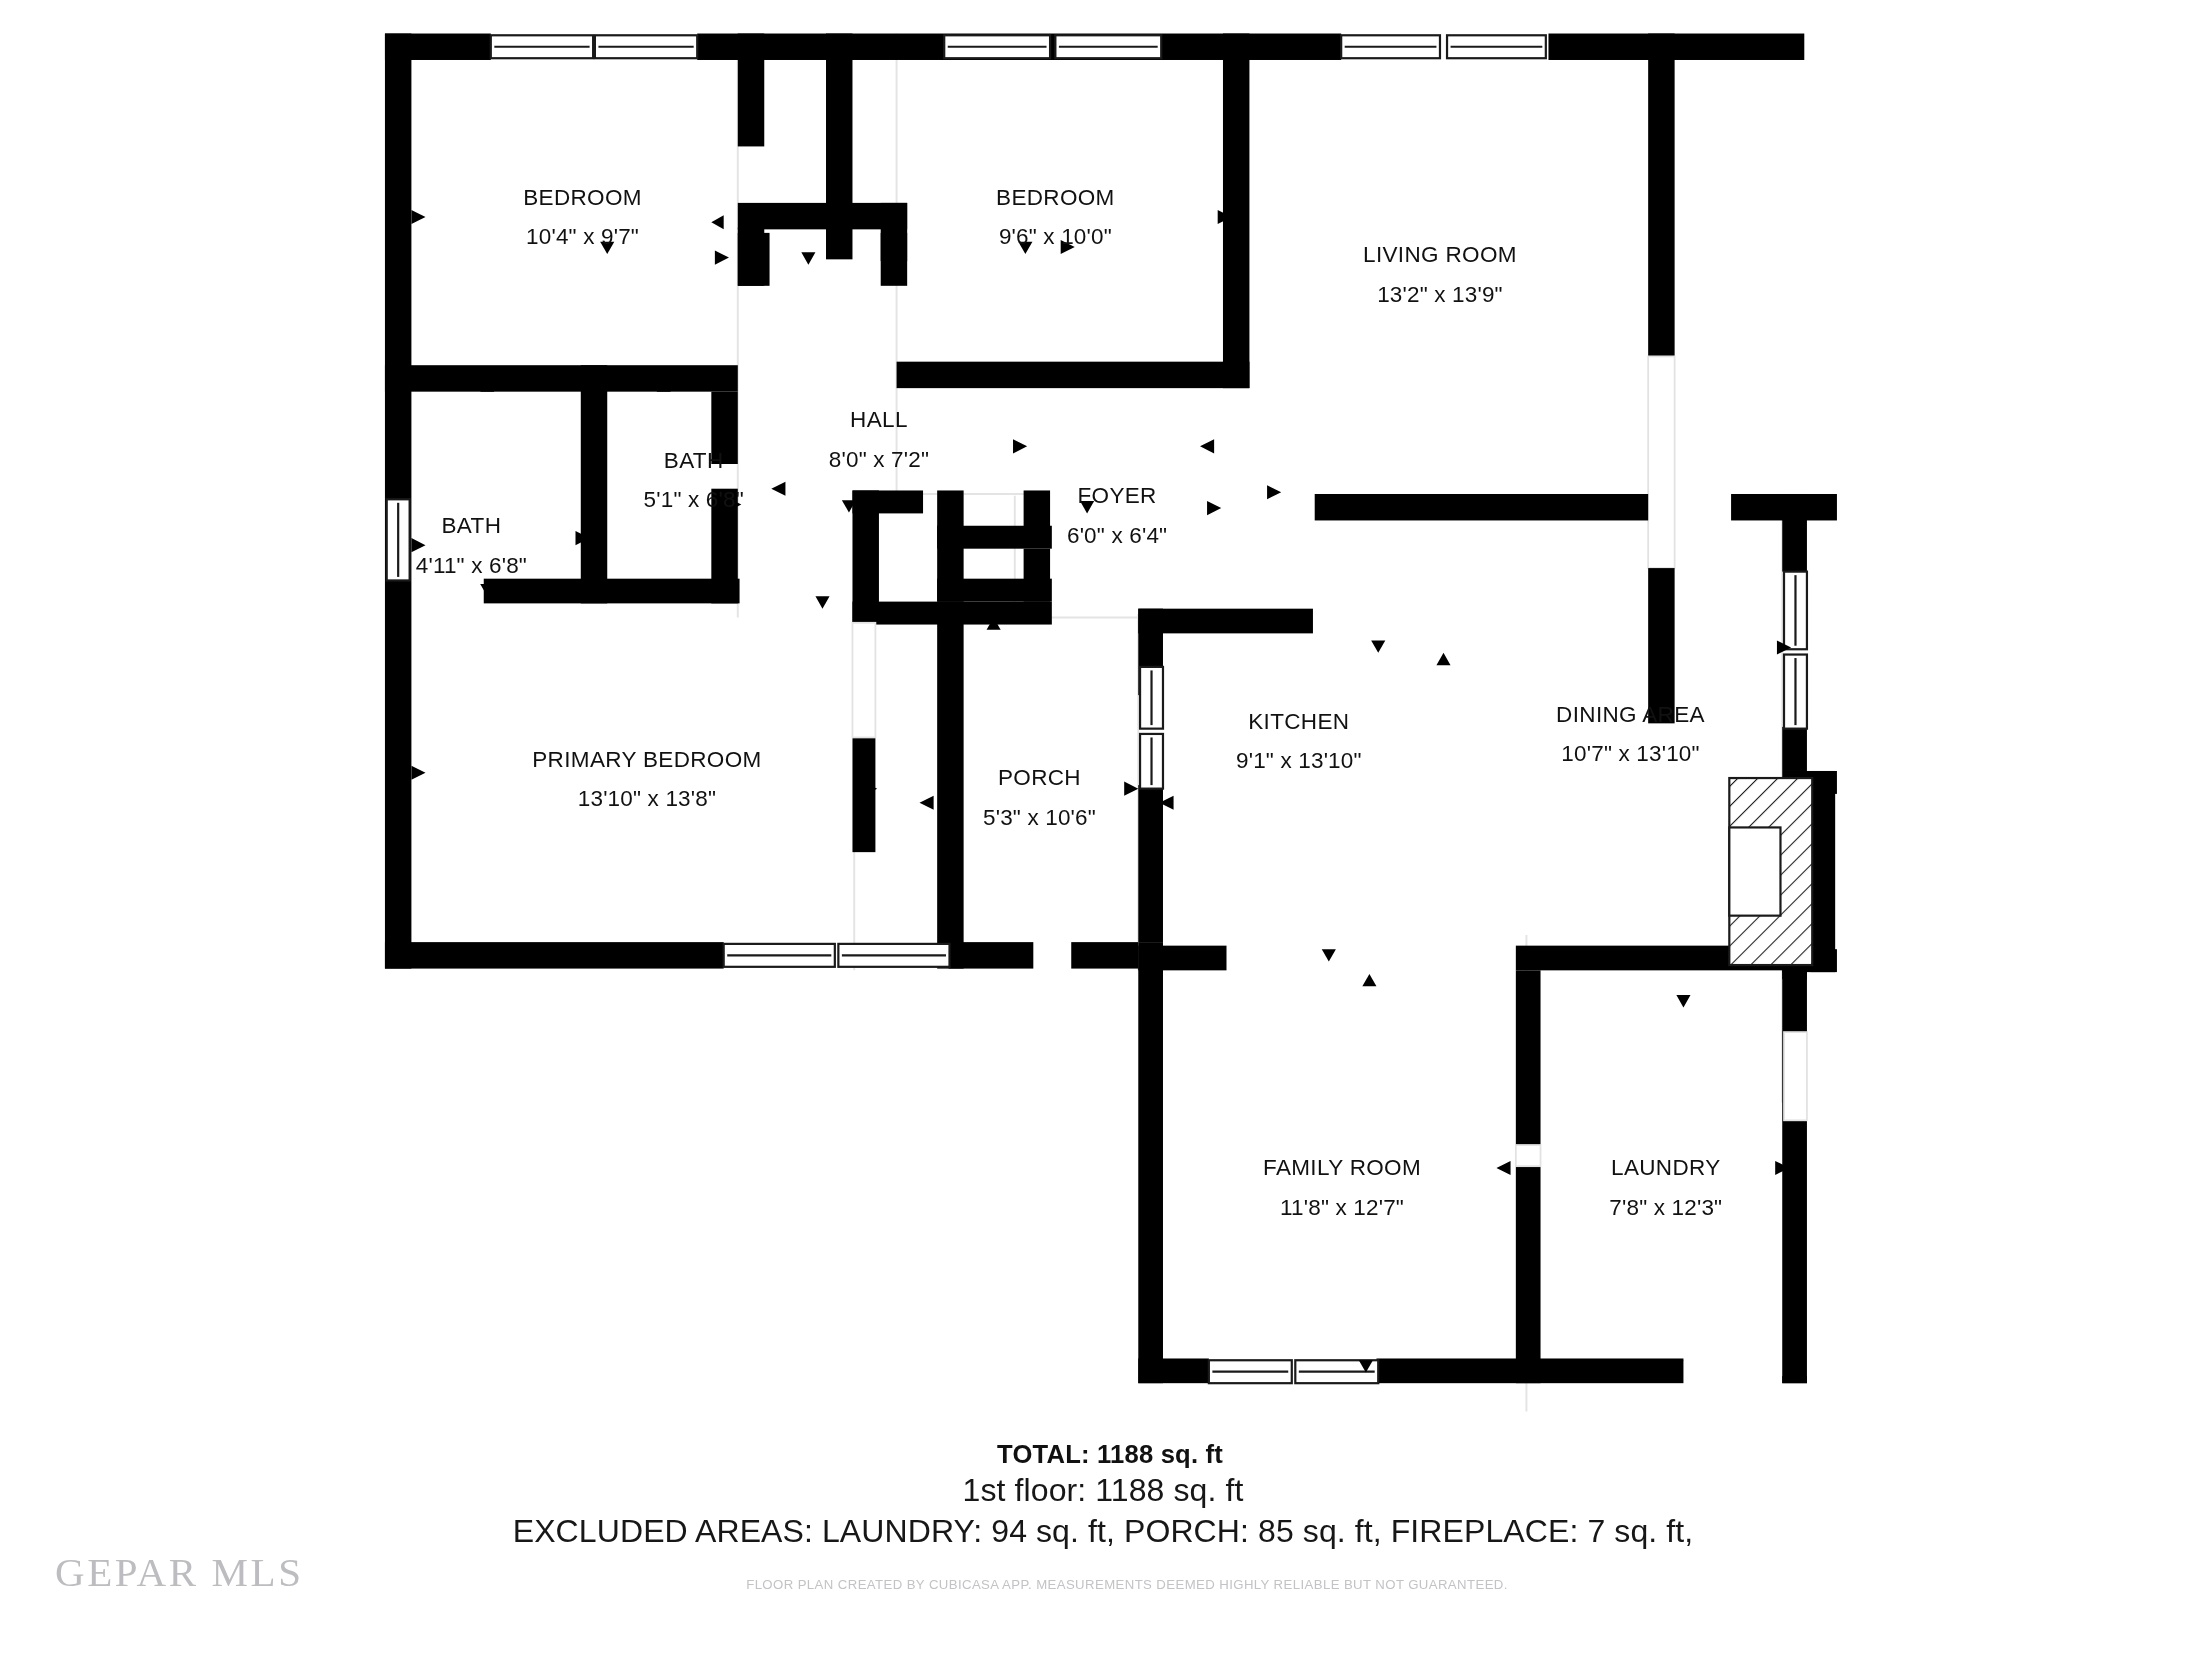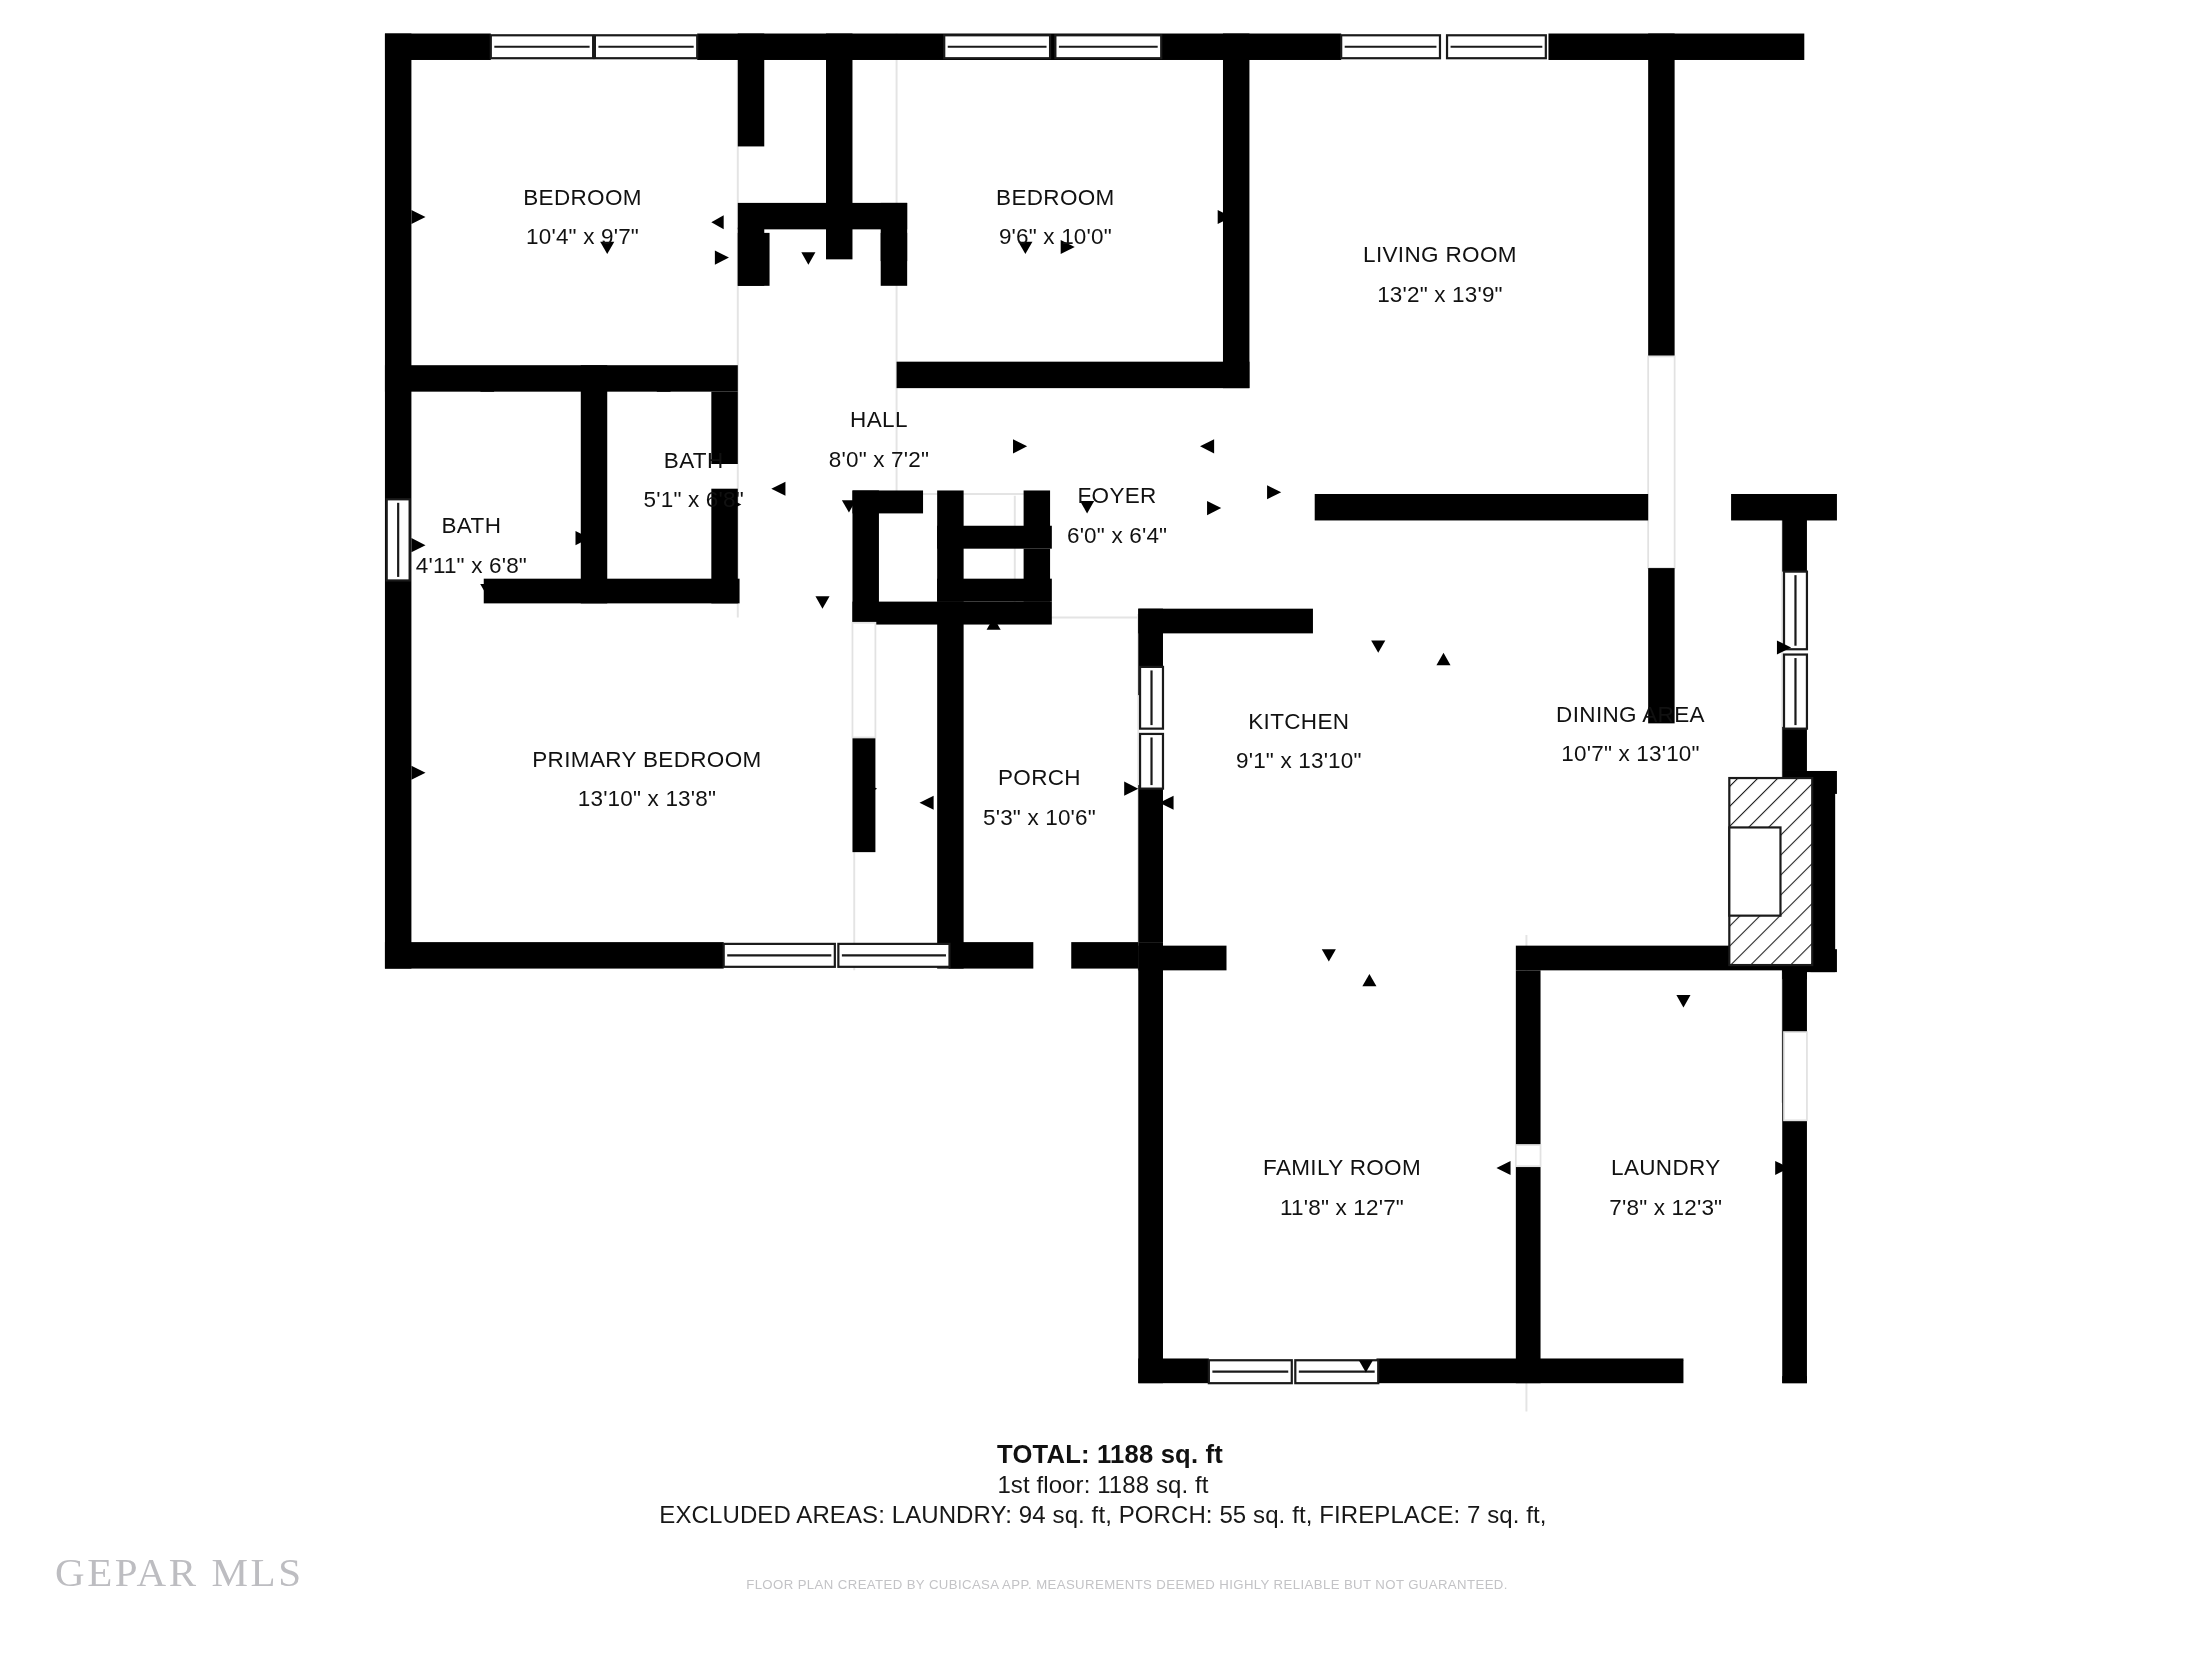--- a/index.html
+++ b/index.html
@@ -57,21 +57,21 @@
   #summary .total {
     font-family: "Liberation Sans", sans-serif;
     font-size: 25.6px;
     font-weight: bold;
     color: #111111;
     letter-spacing: 0.2px;
     padding-left: 14px;
   }
   #summary .line {
     font-family: "Liberation Sans", sans-serif;
-    font-size: 24px;
+    font-size: 32px;
     color: #171717;
     letter-spacing: 0.1px;
   }
   #disclaimer {
     position: absolute;
     left: 0;
     top: 1577px;
     width: 2206px;
     text-align: center;
     font-family: "Liberation Sans", sans-serif;
@@ -388,19 +388,19 @@
     <g>
       <text class="room-name" x="1888" y="1332">LAUNDRY</text>
       <text class="room-dims" x="1888" y="1377">7'8" x 12'3"</text>
     </g>
   </g>
 </svg>
 
 <div id="summary">
   <div class="total">TOTAL: 1188 sq. ft</div>
   <div class="line">1st floor: 1188 sq. ft</div>
-  <div class="line">EXCLUDED AREAS: LAUNDRY: 94 sq. ft, PORCH: 55 sq. ft, FIREPLACE: 7 sq. ft,</div>
+  <div class="line">EXCLUDED AREAS: LAUNDRY: 94 sq. ft, PORCH: 85 sq. ft, FIREPLACE: 7 sq. ft,</div>
 </div>
 
 <div id="disclaimer">FLOOR PLAN CREATED BY CUBICASA APP. MEASUREMENTS DEEMED HIGHLY RELIABLE BUT NOT GUARANTEED.</div>
 
 <div id="logo">GEPAR MLS</div>
 
 
 </body></html>

